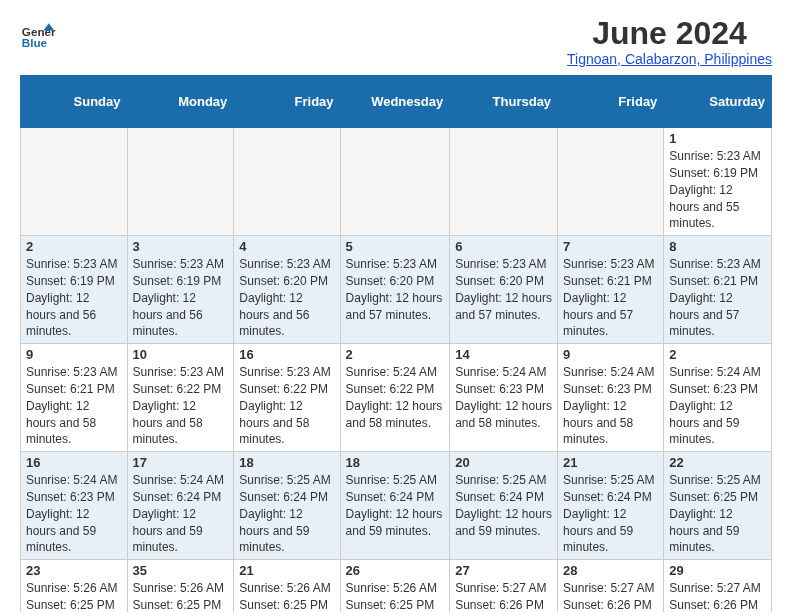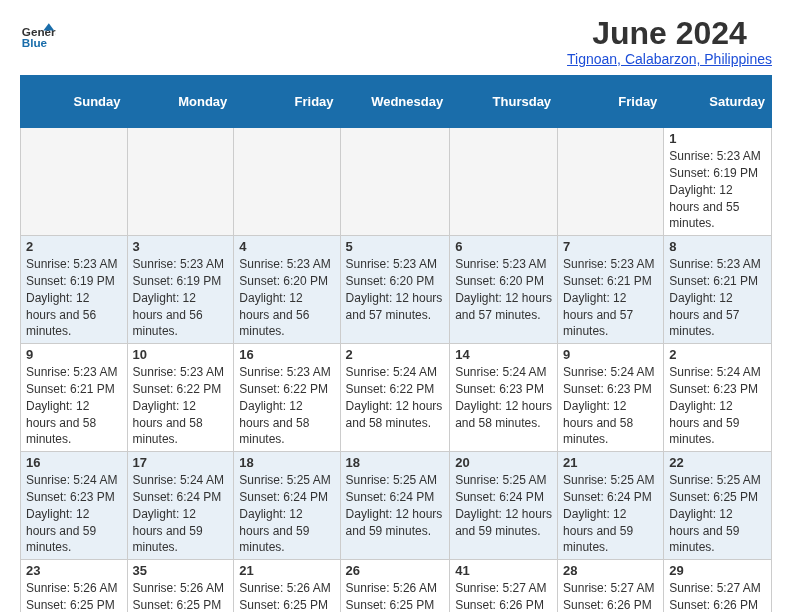--- a/index.html
+++ b/index.html
@@ -287,21 +287,21 @@
 Sunset: 6:25 PM
 Daylight: 12 hours and 59 minutes.</div>
         </td>
         <td>
           <span class="day-number">26</span>
           <div class="day-info" style="white-space: pre-line;">Sunrise: 5:26 AM
 Sunset: 6:25 PM
 Daylight: 12 hours and 59 minutes.</div>
         </td>
         <td>
-          <span class="day-number">41</span>
+          <span class="day-number">27</span>
           <div class="day-info" style="white-space: pre-line;">Sunrise: 5:27 AM
 Sunset: 6:26 PM
 Daylight: 12 hours and 58 minutes.</div>
         </td>
         <td>
           <span class="day-number">28</span>
           <div class="day-info" style="white-space: pre-line;">Sunrise: 5:27 AM
 Sunset: 6:26 PM
 Daylight: 12 hours and 58 minutes.</div>
         </td>

